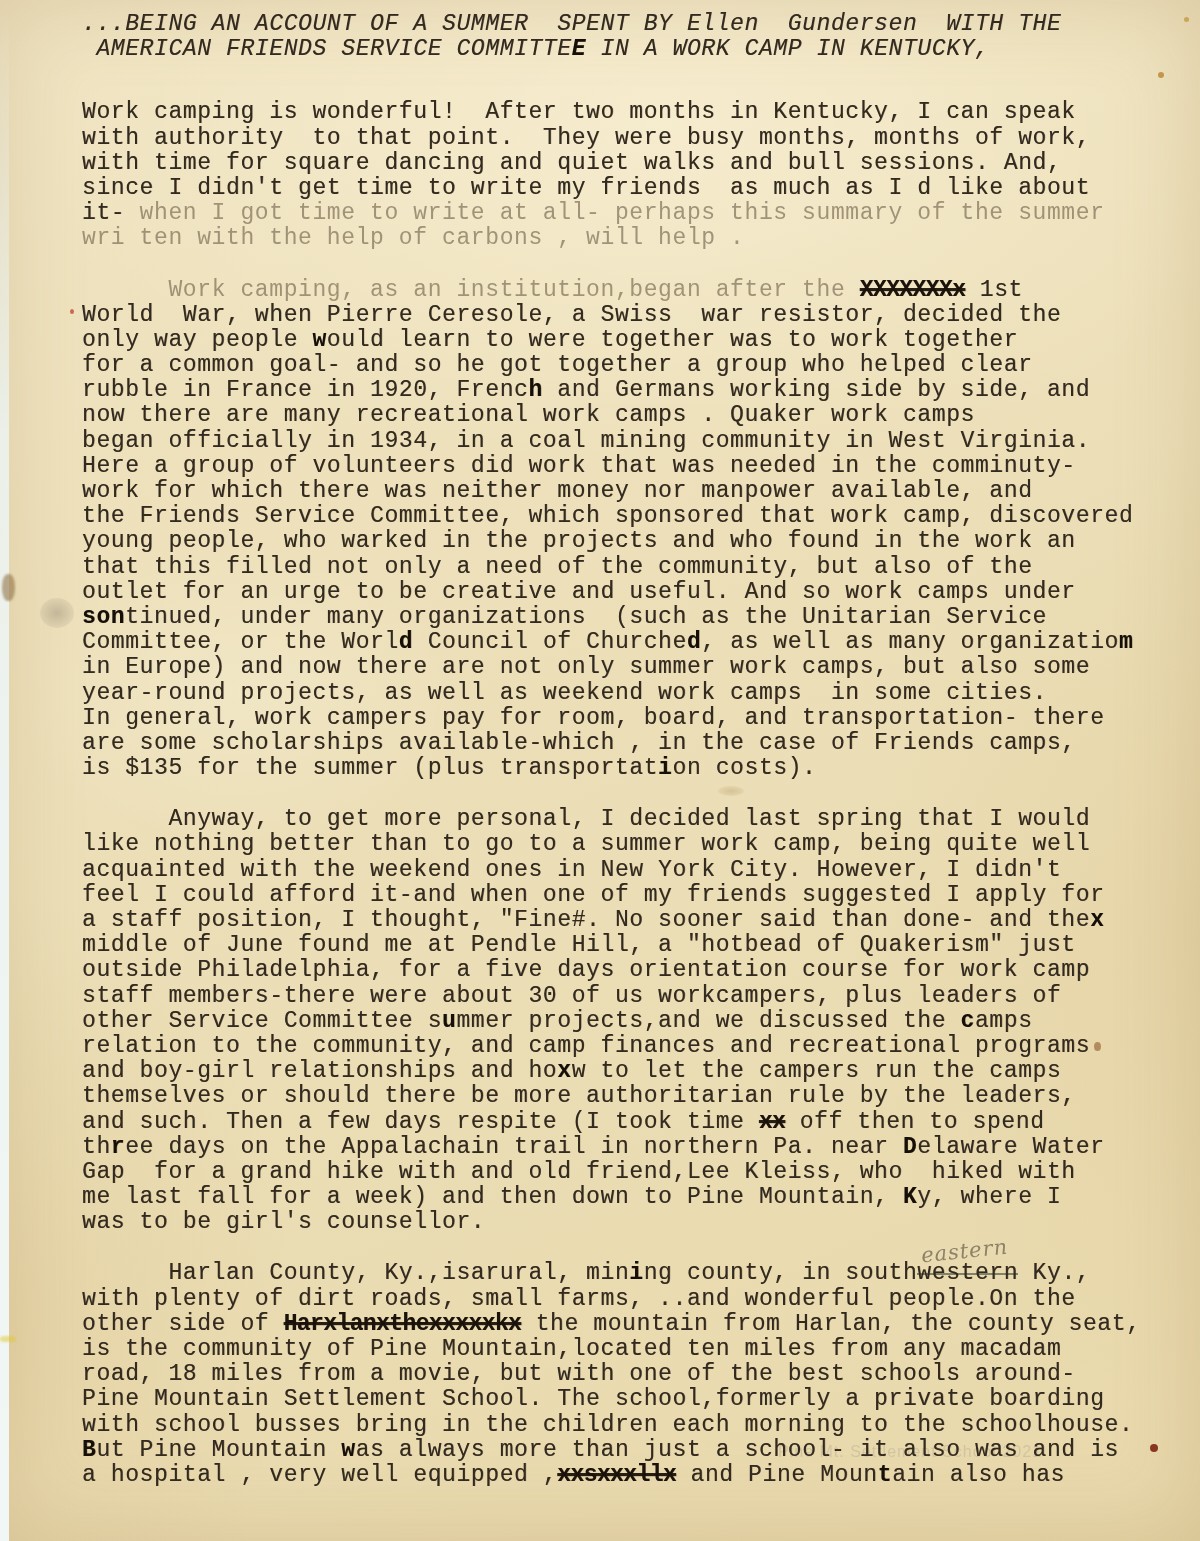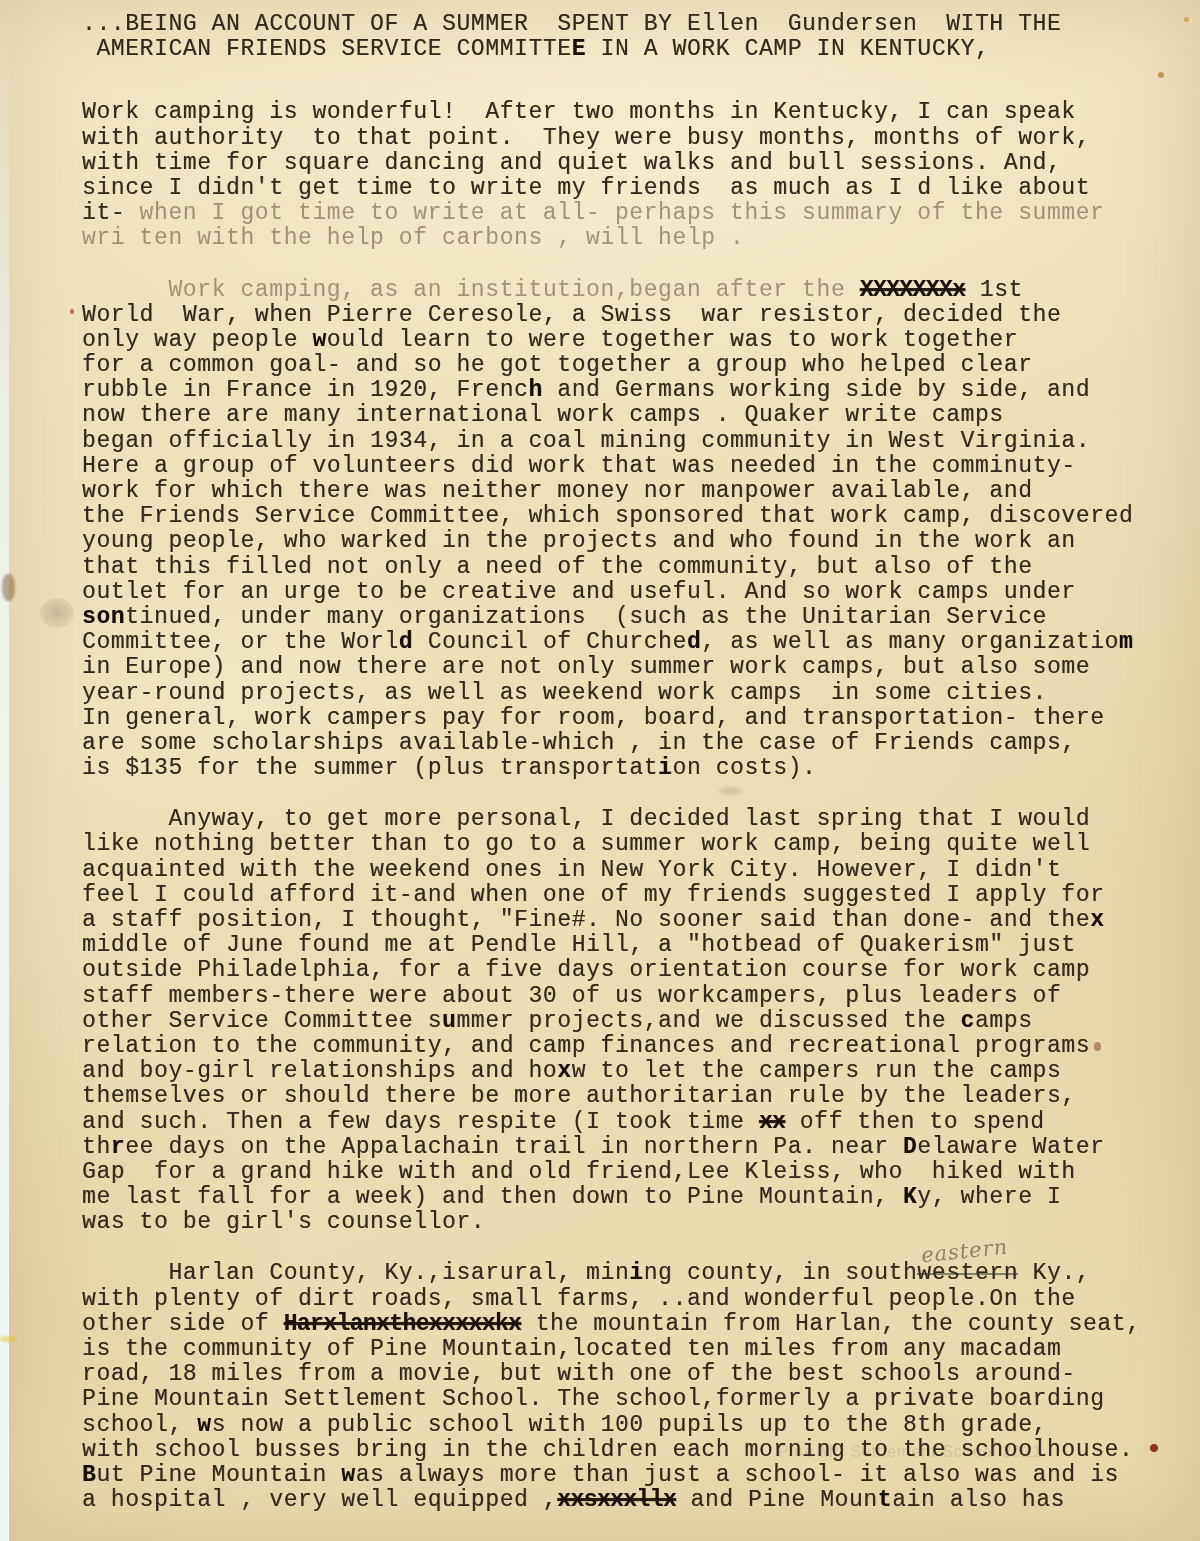--- a/index.html
+++ b/index.html
@@ -22,21 +22,21 @@
     position:absolute;left:0;top:0;bottom:0;width:9px;
     background:linear-gradient(to bottom, rgba(236,244,242,0) 0%, rgba(236,244,242,0.85) 28%, #eef4f2 55%, #f1f7f5 100%);
   }
   .doc{
     position:absolute;left:82px;top:12px;width:1100px;
     font-size:23px;line-height:25.2px;letter-spacing:0.6px;
     color:#332a1f;
     text-shadow:0.4px 0.4px 0.5px rgba(50,38,26,0.45);
   }
   .para{margin:0 0 26px 0;}
-  .para.header{margin-bottom:38px;}
+  .para.header{margin-bottom:38px;font-style:italic;}
   .line{white-space:pre;height:25.2px;}
   .ov{font-weight:700;color:#150f08;}
   .xo{
     font-weight:700;color:#1a120b;letter-spacing:-0.6px;
     text-decoration:line-through;text-decoration-thickness:3px;
     text-decoration-color:rgba(25,17,9,0.9);
     text-align:right;
   }
   .ft{color:rgba(110,96,72,0.62);text-shadow:none;}
   .ps{
@@ -96,21 +96,21 @@
       <div class="line"><span>since I didn't get time to write my friends  as much as I d like about</span></div>
       <div class="line"><span>it- </span><span class="ft">when I got time to write at all- perhaps this summary of the summer</span></div>
       <div class="line"><span class="ft">wri ten with the help of carbons , will help .</span></div>
     </div>
     <div class="para">
       <div class="line"><span>      </span><span class="ft">Work camping, as an institution,began after the </span><span class="xo">XXXXXXXx</span><span> 1st</span></div>
       <div class="line"><span>World  War, when Pierre Ceresole, a Swiss  war resistor, decided the</span></div>
       <div class="line"><span>only way people </span><span class="ov">w</span><span>ould learn to were together was to work together</span></div>
       <div class="line"><span>for a common goal- and so he got together a group who helped clear</span></div>
       <div class="line"><span>rubble in France in 1920, Frenc</span><span class="ov">h</span><span> and Germans working side by side, and</span></div>
-      <div class="line"><span>now there are many international work camps . Quaker write camps</span></div>
+      <div class="line"><span>now there are many recreational work camps . Quaker work camps</span></div>
       <div class="line"><span>began officially in 1934, in a coal mining community in West Virginia.</span></div>
       <div class="line"><span>Here a group of volunteers did work that was needed in the comminuty-</span></div>
       <div class="line"><span>work for which there was neither money nor manpower available, and</span></div>
       <div class="line"><span>the Friends Service Committee, which sponsored that work camp, discovered</span></div>
       <div class="line"><span>young people, who warked in the projects and who found in the work an</span></div>
       <div class="line"><span>that this filled not only a need of the community, but also of the</span></div>
       <div class="line"><span>outlet for an urge to be creative and useful. And so work camps under</span></div>
       <div class="line"><span class="ov">son</span><span>tinued, under many organizations  (such as the Unitarian Service</span></div>
       <div class="line"><span>Committee, or the Worl</span><span class="ov">d</span><span> Council of Churche</span><span class="ov">d</span><span>, as well as many organizatio</span><span class="ov">m</span></div>
       <div class="line"><span>in Europe) and now there are not only summer work camps, but also some</span></div>
@@ -138,18 +138,17 @@
       <div class="line"><span>me last fall for a week) and then down to Pine Mountain, </span><span class="ov">K</span><span>y, where I</span></div>
       <div class="line"><span>was to be girl's counsellor.</span></div>
     </div>
     <div class="para">
       <div class="line"><span>      Harlan County, Ky.,isarural, min</span><span class="ov">i</span><span>ng county, in south</span><span class="ps annotated">west<span class="annotation">eastern</span></span><span class="ps">ern</span><span> Ky.,</span></div>
       <div class="line"><span>with plenty of dirt roads, small farms, ..and wonderful people.On the</span></div>
       <div class="line"><span>other side of </span><span class="xo">Harxlanxthexxxxxkx</span><span> the mountain from Harlan, the county seat,</span></div>
       <div class="line"><span>is the community of Pine Mountain,located ten miles from any macadam</span></div>
       <div class="line"><span>road, 18 miles from a movie, but with one of the best schools around-</span></div>
       <div class="line"><span>Pine Mountain Settlement School. The school,formerly a private boarding</span></div>
-      <div class="line"><span>school, </span><span class="ov">w</span><span>s now a public school with 100 pupils up to the 8th grade,</span></div>
       <div class="line"><span>with school busses bring in the children each morning to the schoolhouse.</span></div>
       <div class="line"><span class="ov">B</span><span>ut Pine Mountain </span><span class="ov">w</span><span>as always more than just a school- it also was and is</span></div>
       <div class="line"><span>a hospital , very well equipped ,</span><span class="xo">xxsxxxllx</span><span> and Pine Moun</span><span class="ov">t</span><span>ain also has</span></div>
     </div>
   </div>
 
 </body></html>

